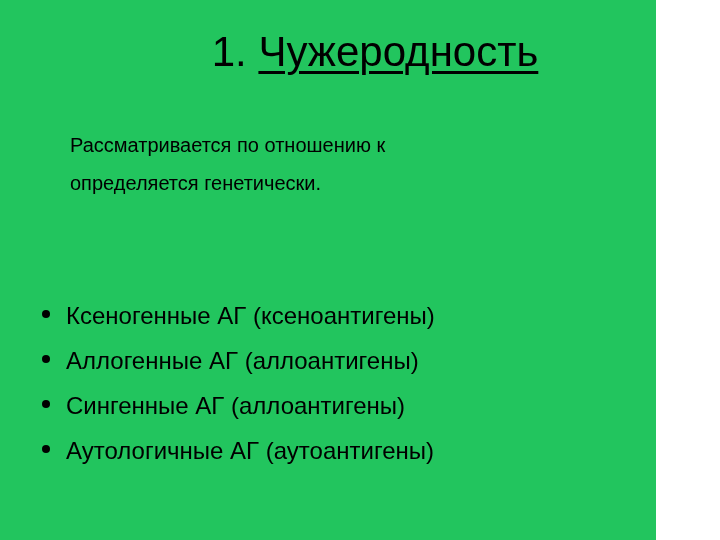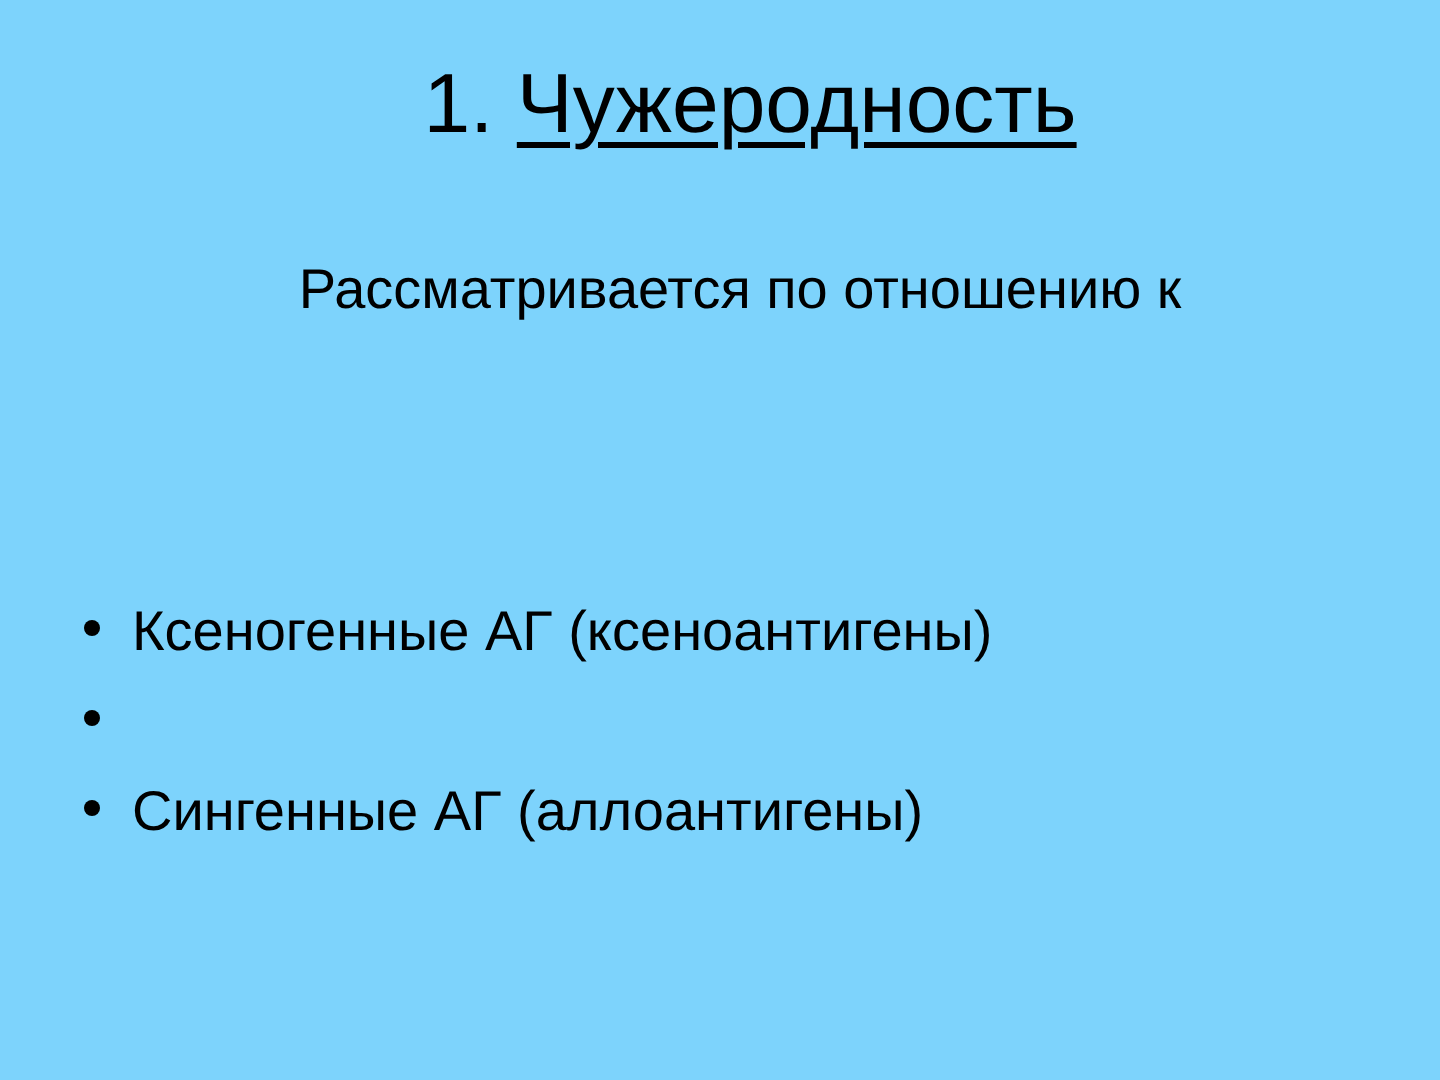--- a/index.html
+++ b/index.html
@@ -2,23 +2,23 @@
 <html><head>
 <meta charset="utf-8">
 <style>
   html, body {
     margin: 0;
     padding: 0;
     background: #ffffff;
   }
   .slide {
     position: relative;
-    width: 720px;
+    width: 656px;
     height: 540px;
-    background: #7dd3fc;
+    background: #22c55e;
     color: #000000;
     font-family: "Liberation Sans", sans-serif;
     overflow: hidden;
   }
   .title {
     position: absolute;
     top: 27px;
     left: 0;
     width: 690px;
     padding-left: 30px;
@@ -30,35 +30,35 @@
   .title-underlined {
     text-decoration: underline;
     text-decoration-thickness: 3px;
     text-underline-offset: 5px;
   }
   .paragraph {
     position: absolute;
     top: 126px;
     left: 70px;
     width: 600px;
-    text-align: center;
-    font-size: 28px;
+    text-align: left;
+    font-size: 20px;
     line-height: 38px;
   }
   .bullet-list {
     position: absolute;
     top: 293px;
     left: 42px;
     width: 640px;
   }
   .bullet-item {
     display: flex;
     align-items: flex-start;
     height: 45px;
-    font-size: 28px;
+    font-size: 24px;
     line-height: 45px;
   }
   .bullet-dot {
     flex: 0 0 auto;
     width: 8px;
     height: 8px;
     margin: 17px 16px 0 0;
     border-radius: 50%;
     background: #000000;
   }
@@ -70,29 +70,35 @@
 <body>
 
 <div class="slide">
 
   <div class="title">
     <span>1. </span><span class="title-underlined">Чужеродность</span>
   </div>
 
   <div class="paragraph">
     <div>Рассматривается по отношению к</div>
+    <div>определяется генетически.</div>
   </div>
 
   <div class="bullet-list">
     <div class="bullet-item">
       <span class="bullet-dot"></span>
       <span class="bullet-label">Ксеногенные АГ (ксеноантигены)</span>
     </div>
     <div class="bullet-item">
       <span class="bullet-dot"></span>
+      <span class="bullet-label">Аллогенные АГ (аллоантигены)</span>
     </div>
     <div class="bullet-item">
       <span class="bullet-dot"></span>
       <span class="bullet-label">Сингенные АГ (аллоантигены)</span>
+    </div>
+    <div class="bullet-item">
+      <span class="bullet-dot"></span>
+      <span class="bullet-label">Аутологичные АГ (аутоантигены)</span>
     </div>
   </div>
 
 </div>
 
 </body></html>

